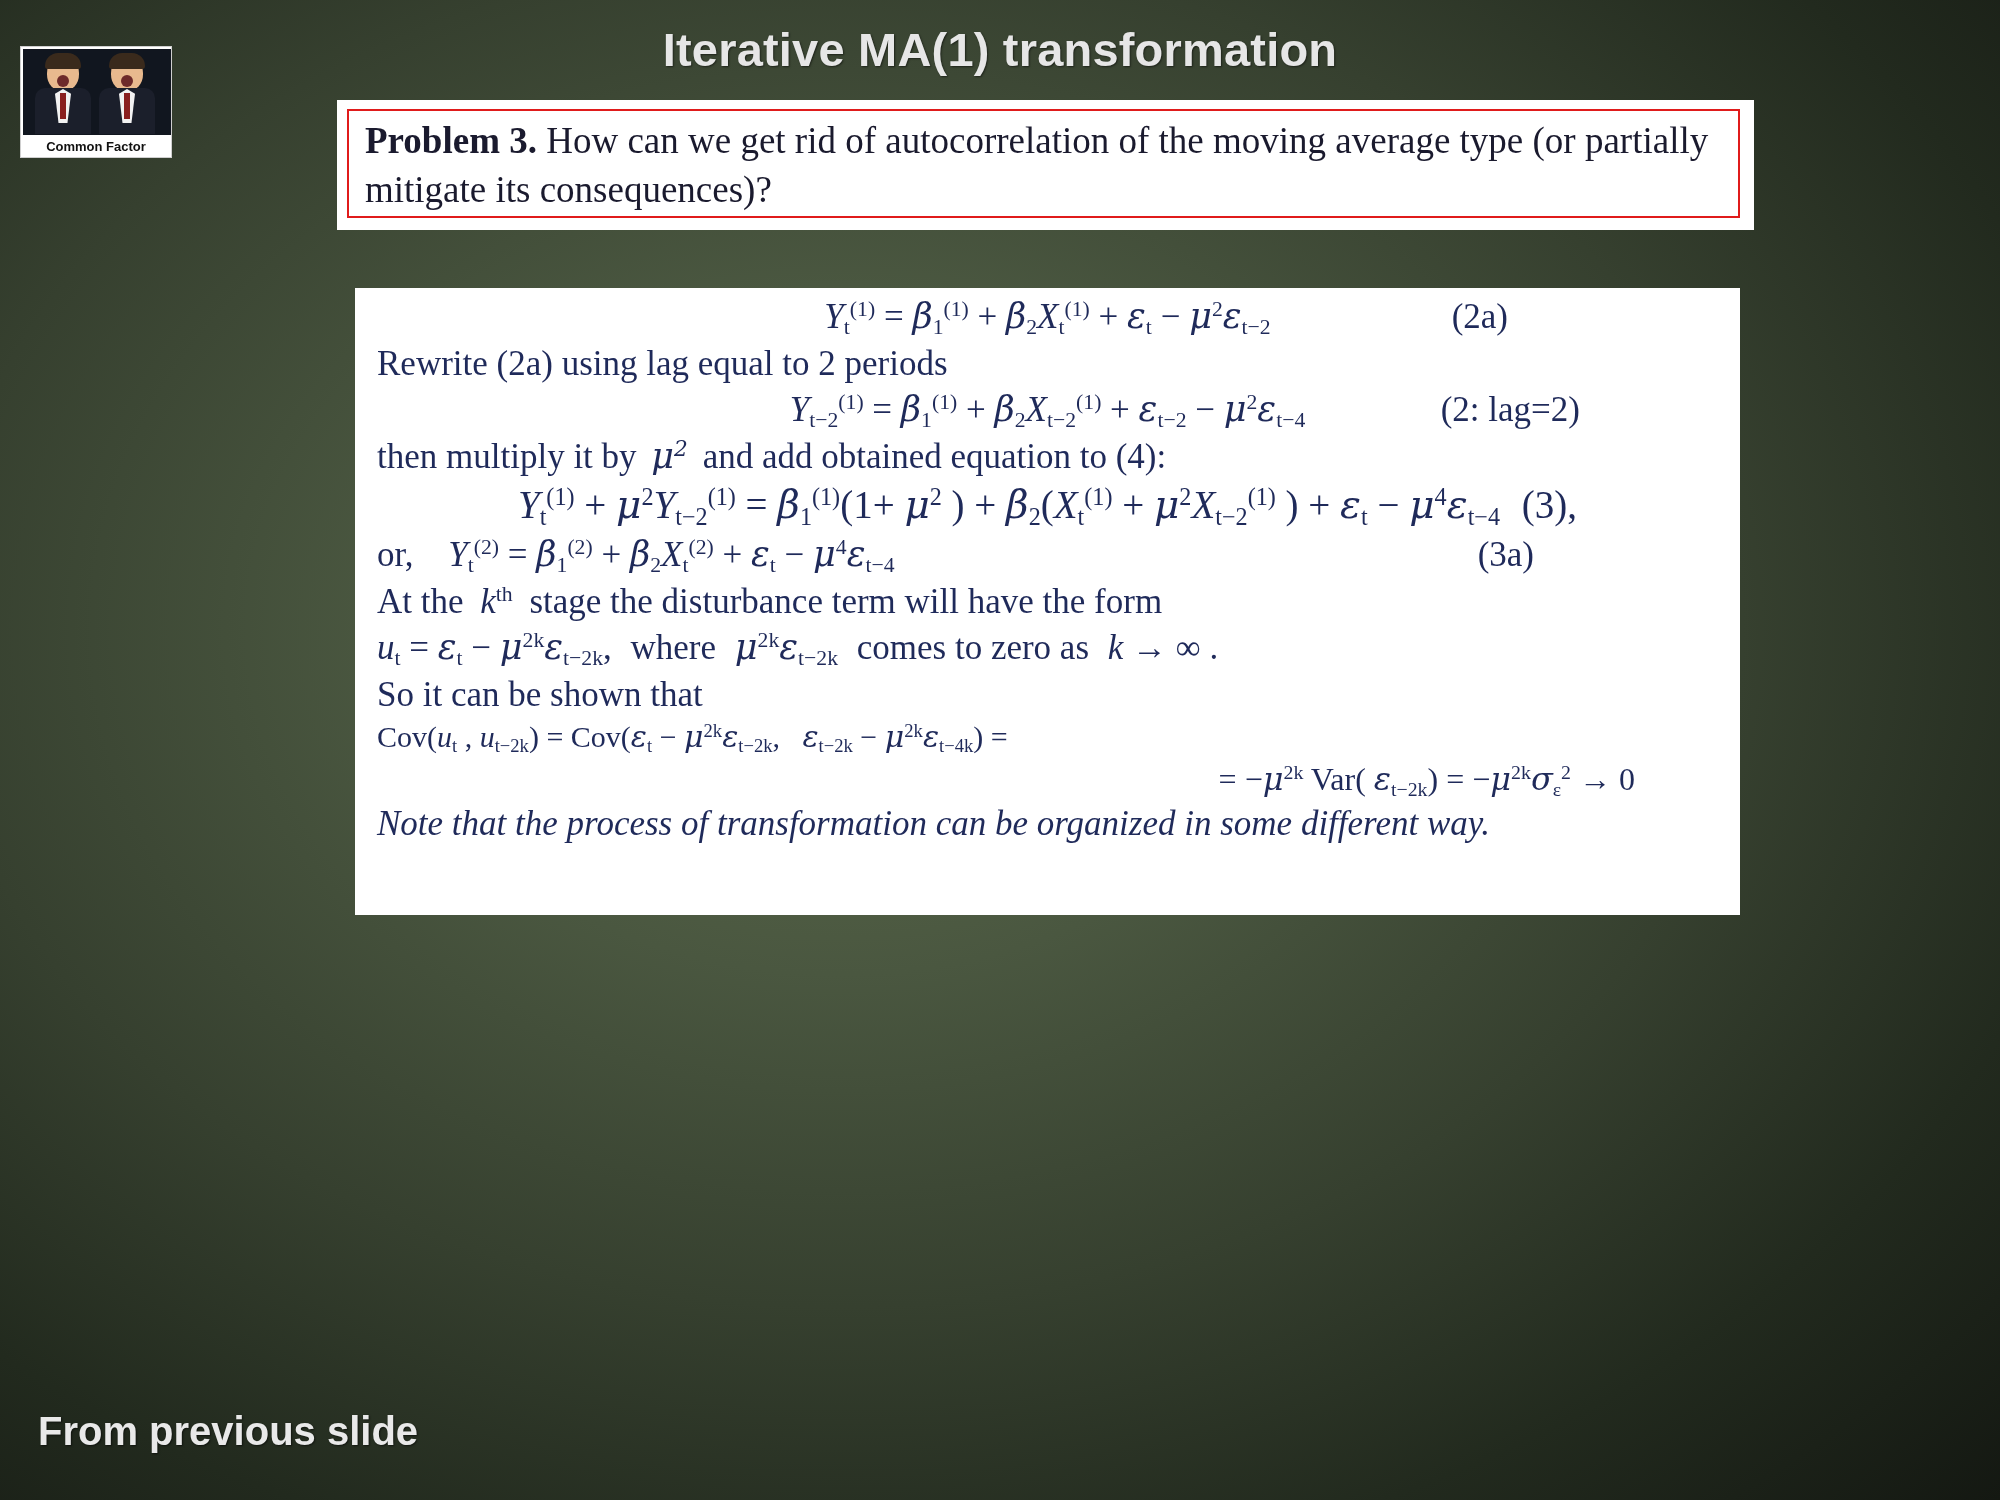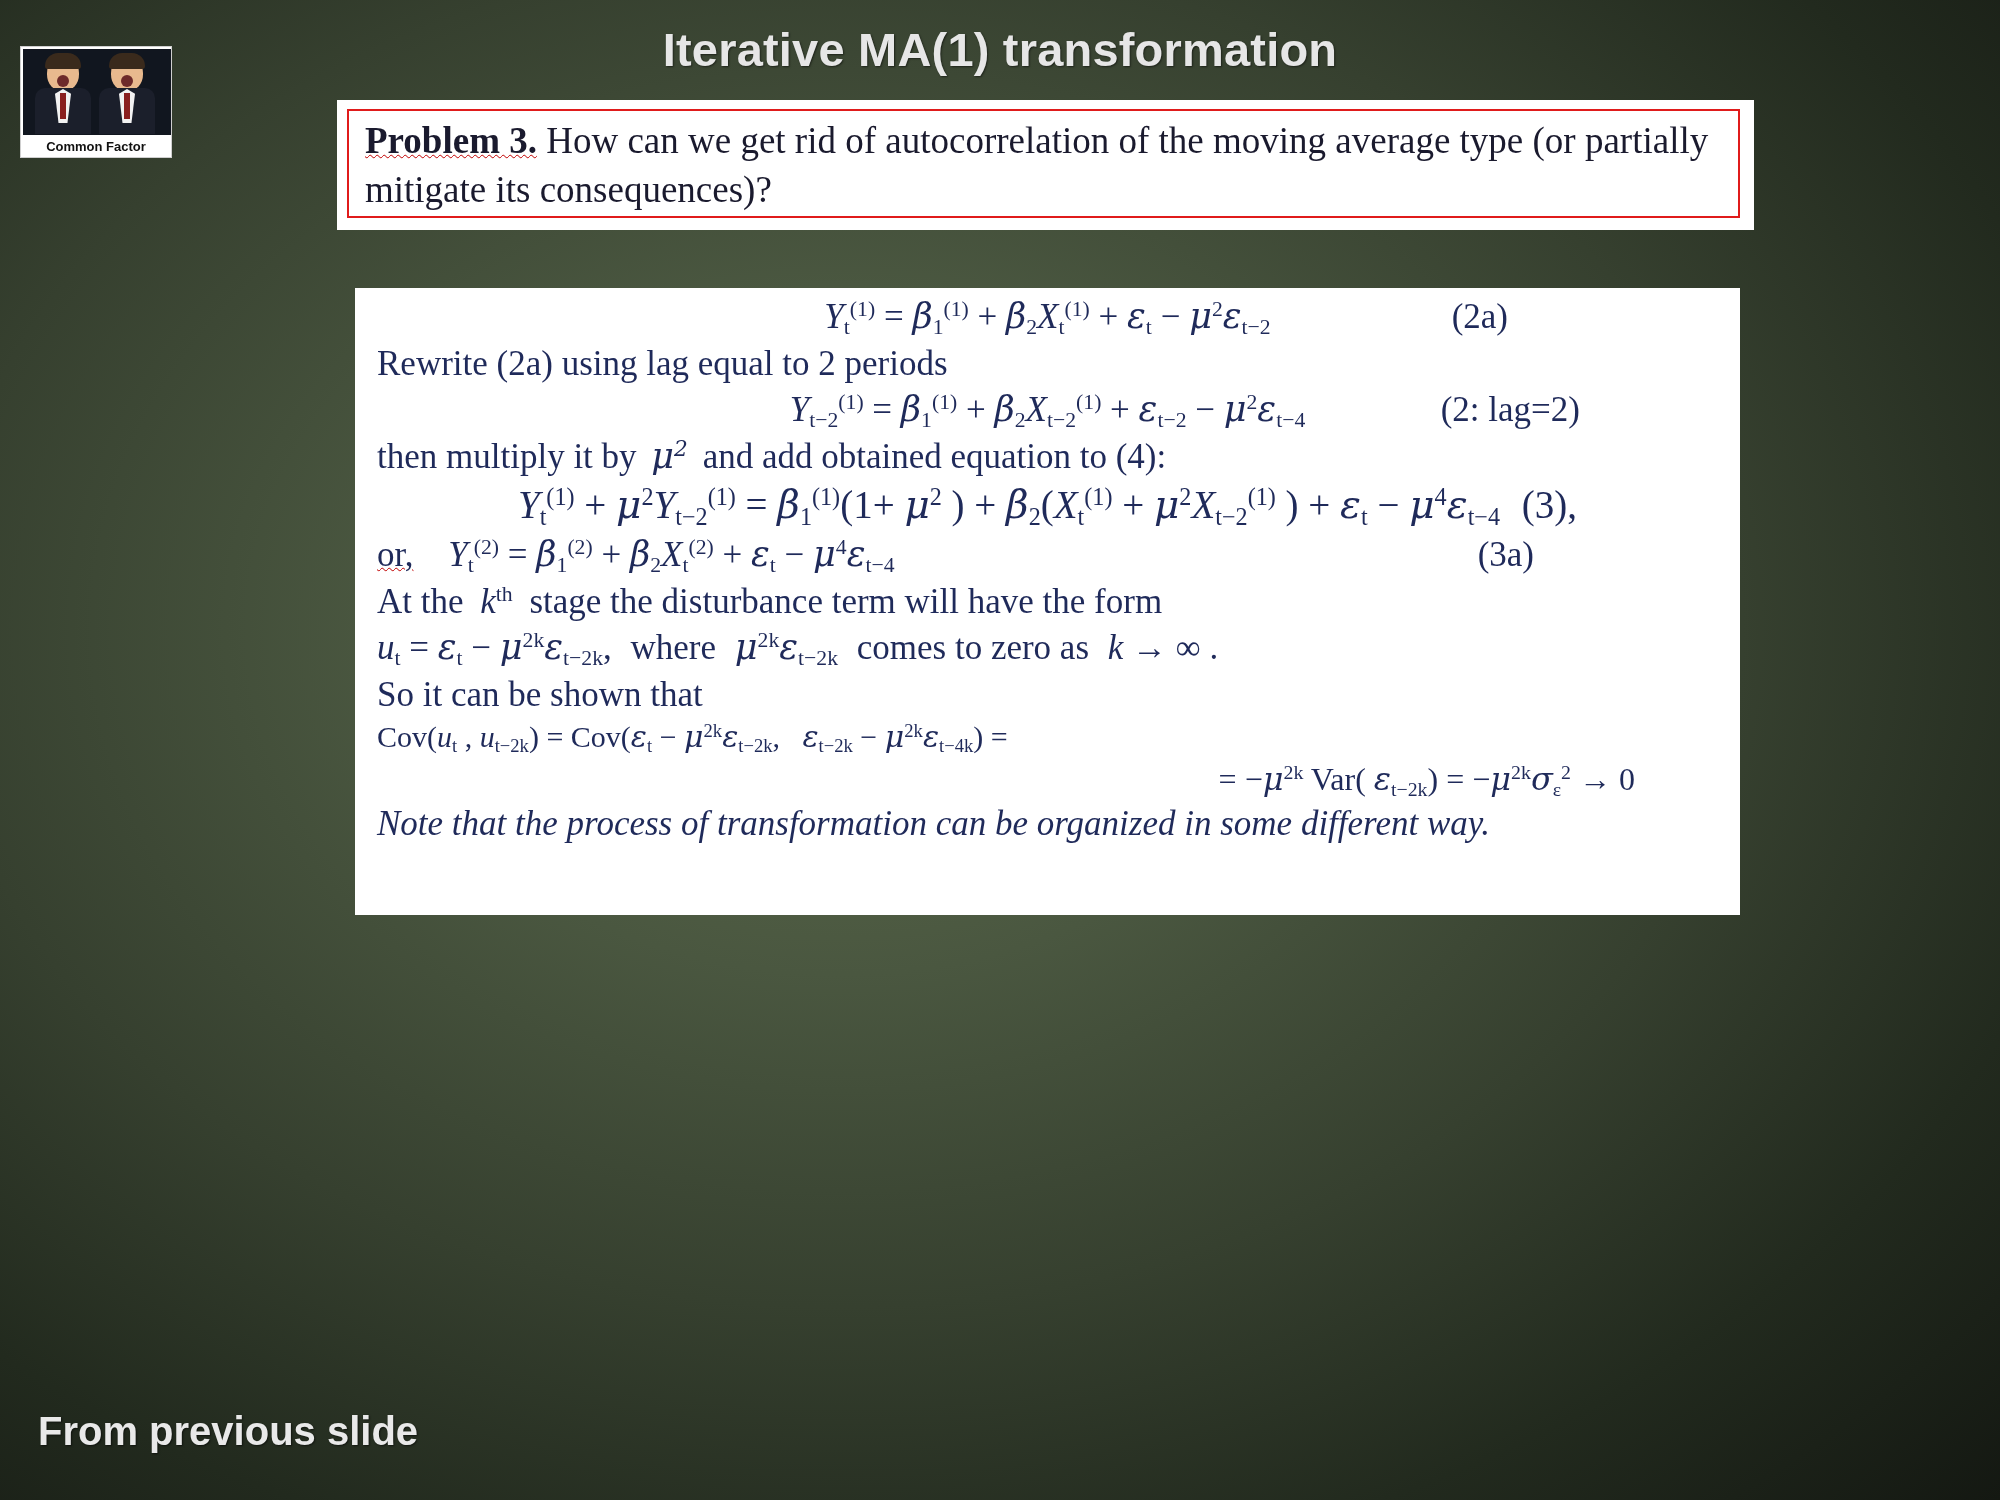--- a/index.html
+++ b/index.html
@@ -153,21 +153,20 @@
   .problem-text {
     font-family: "Liberation Serif", serif;
     font-size: 37px;
     line-height: 1.32;
     color: #1a1a2e;
   }
   .problem-text b {
     font-weight: bold;
   }
   .squiggle {
-    text-decoration: underline;
     text-decoration-style: wavy;
     text-decoration-color: #c00000;
     text-decoration-thickness: 1px;
   }
 
   
   .deriv-panel {
     position: absolute;
     left: 355px;
     top: 288px;

